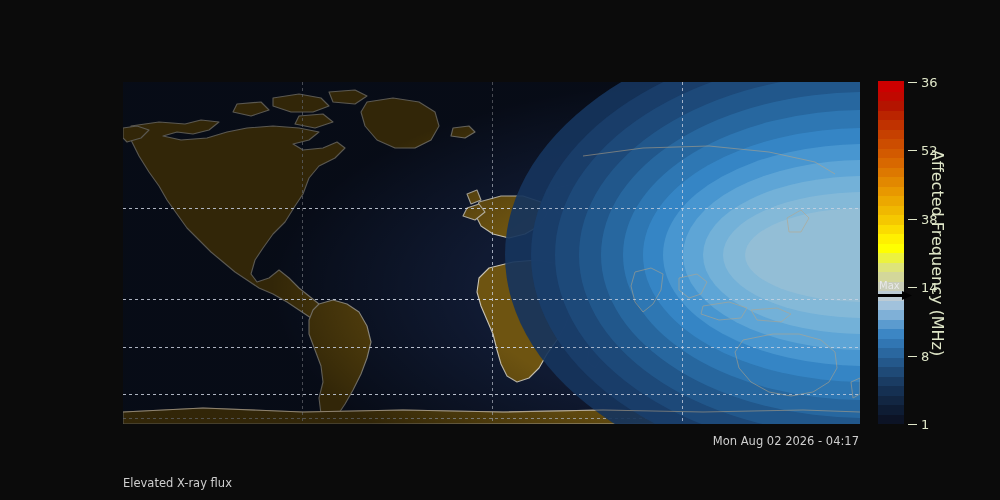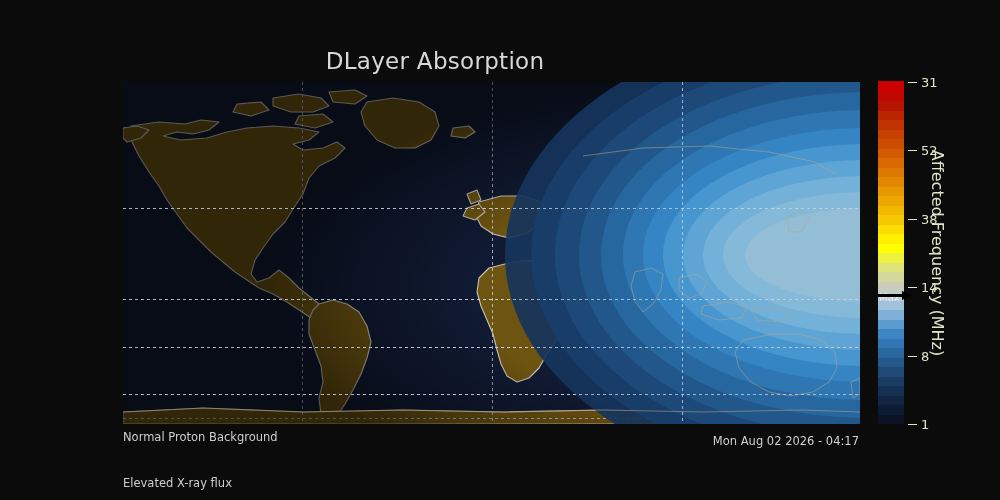--- a/index.html
+++ b/index.html
@@ -40,37 +40,36 @@
   
   #cbar{position:absolute;left:878px;top:82px;width:26px;height:342px;}
   .cband{position:absolute;left:0;width:26px;}
   .ctick{position:absolute;left:30px;width:9px;height:1px;background:#dfe6c8;}
   .clab{position:absolute;left:43px;color:#dfe6c8;font-size:13px;
         transform:translateY(-50%);white-space:nowrap;}
   #cbtitle{position:absolute;left:924px;top:82px;width:342px;height:26px;
            transform-origin:0 0;transform:rotate(90deg) translateY(-26px);
            color:#dfe6c8;font-size:16px;text-align:center;line-height:26px;}
   #maxbox{position:absolute;left:878px;top:278px;width:40px;height:22px;}
-  #maxtxt{position:absolute;left:1px;top:12px;color:#e8e8e8;font-size:10px;}
+  #maxtxt{position:absolute;left:1px;top:0;color:#e8e8e8;font-size:10px;}
   #maxarrow{position:absolute;left:0;top:11px;width:34px;height:9px;}
 
   
   .note{position:absolute;color:#cfcfcf;font-size:11.5px;white-space:nowrap;}
   #note1{left:123px;top:430px;}
   #note2{left:123px;top:444px;margin-top:32px;}
   #stamp{position:absolute;right:141px;top:434px;color:#cfcfcf;font-size:11.5px;}
   #copy{position:absolute;left:11px;top:479px;color:#d0d0d0;font-size:12px;
         font-style:italic;font-family:"DejaVu Serif","Liberation Serif",serif;}
 </style>
 </head>
 <body>
 
 <div id="root">
 
-  <div id="title">DLayer Absorption</div>
 
   <div id="map">
     <div class="ocean"></div>
 
     <svg id="landsvg" viewBox="0 0 737 342" preserveAspectRatio="none">
       <g fill="#6e5411" stroke="#c9c4b4" stroke-width="1.1" stroke-linejoin="round">
 
         <path d="M8,44 L36,40 L62,42 L78,38 L96,40 L86,48 L70,52 L54,50 L40,54 L58,58
                  L84,56 L104,50 L124,46 L150,44 L176,46 L196,50 L186,58 L170,62 L180,68
                  L200,66 L214,60 L222,66 L212,76 L196,84 L186,96 L180,112 L172,124
@@ -235,28 +234,27 @@
       <div class="clab" style="top: 342px;">1</div>
       <div class="ctick" style="top: 273.6px;"></div>
       <div class="clab" style="top: 273.6px;">8</div>
       <div class="ctick" style="top: 205.2px;"></div>
       <div class="clab" style="top: 205.2px;">14</div>
       <div class="ctick" style="top: 136.8px;"></div>
       <div class="clab" style="top: 136.8px;">38</div>
       <div class="ctick" style="top: 68.4px;"></div>
       <div class="clab" style="top: 68.4px;">52</div>
       <div class="ctick" style="top: 0px;"></div>
-      <div class="clab" style="top: 0px;">31</div>
+      <div class="clab" style="top: 0px;">36</div>
     </div>
   <div id="cbtitle">Affected Frequency (MHz)</div>
 
   <div id="maxbox" style="top: 280.2px;">
     <div id="maxtxt">Max</div>
     <svg id="maxarrow" viewBox="0 0 34 9">
       <path d="M0,4.5 L25,4.5" stroke="#000" stroke-width="3"></path>
       <path d="M24,0 L34,4.5 L24,9 Z" fill="#000"></path>
     </svg>
   </div>
 
-  <div class="note" id="note1">Normal Proton Background</div>
   <div class="note" id="note2">Elevated X-ray flux</div>
   <div id="stamp">Mon Aug 02 2026 - 04:17</div>
 </div>
 
 </body></html>

